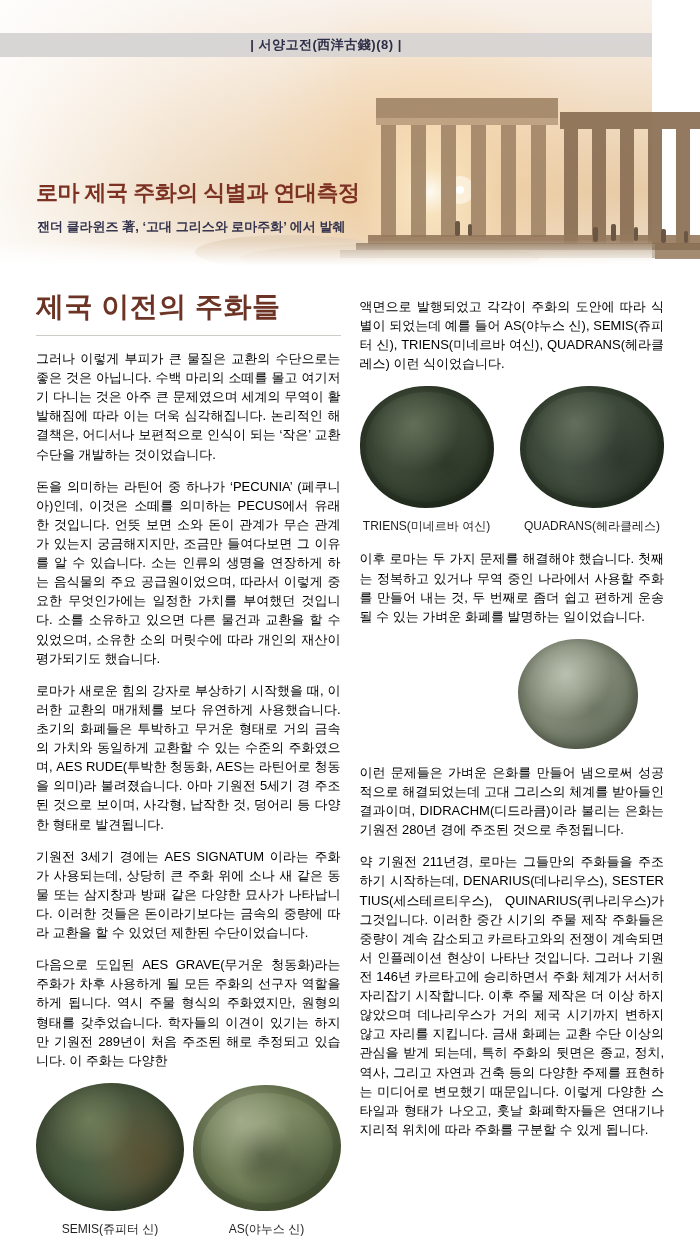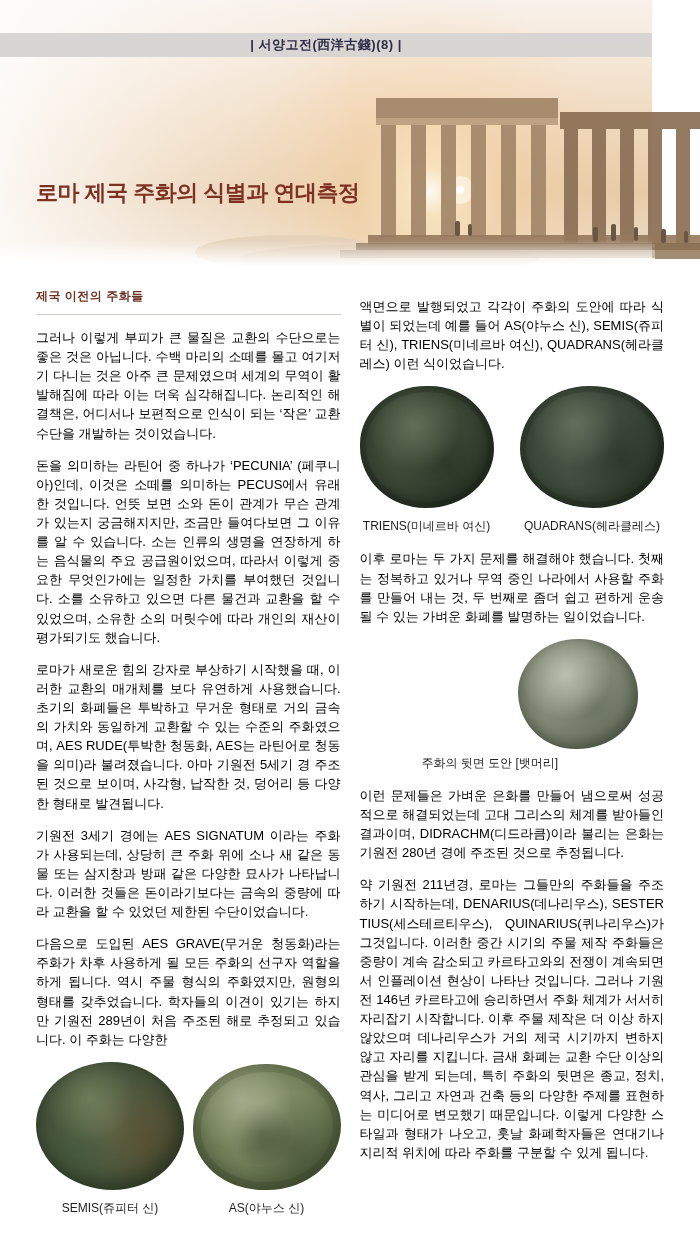--- a/index.html
+++ b/index.html
@@ -55,21 +55,21 @@
   
   .content{
     display:flex;gap:19px;
     padding:22px 36px 0 36px;
   }
   .col{width:305px;}
   .col-right{padding-top:9px;}
 
   h2.section-heading{
     margin:0 0 13px 0;
-    font-size:12px;font-weight:bold;color:#6d3425;
+    font-size:28px;font-weight:bold;color:#6d3425;
     letter-spacing:0.5px;
     padding-bottom:9px;
     border-bottom:1px solid #cfcbc7;
   }
   .col p{
     margin:0 0 13px 0;
     font-size:13px;line-height:1.47;color:#000000;
     text-align:justify;word-break:break-all;
   }
 
@@ -178,20 +178,21 @@
         <rect x="684" y="231" width="4" height="12" rx="2"></rect>
       </g>
     </svg>
 
     <div class="series-band">
       <span>| 서양고전(西洋古錢)(8) |</span>
     </div>
 
     <div class="title-block">
       <h1>로마 제국 주화의 식별과 연대측정</h1>
+      <p class="subtitle">잰더 클라윈즈 著, ‘고대 그리스와 로마주화’ 에서 발췌</p>
     </div>
   </div>
 
   <div class="content">
 
     <div class="col col-left">
       <h2 class="section-heading">제국 이전의 주화들</h2>
       <p>그러나 이렇게 부피가 큰 물질은 교환의 수단으로는 좋은 것은 아닙니다. 수백 마리의 소떼를 몰고 여기저기 다니는 것은 아주 큰 문제였으며 세계의 무역이 활발해짐에 따라 이는 더욱 심각해집니다. 논리적인 해결책은, 어디서나 보편적으로 인식이 되는 ‘작은’ 교환수단을 개발하는 것이었습니다.</p>
       <p>돈을 의미하는 라틴어 중 하나가 ‘PECUNIA’ (페쿠니아)인데, 이것은 소떼를 의미하는 PECUS에서 유래한 것입니다. 언뜻 보면 소와 돈이 관계가 무슨 관계가 있는지 궁금해지지만, 조금만 들여다보면 그 이유를 알 수 있습니다. 소는 인류의 생명을 연장하게 하는 음식물의 주요 공급원이었으며, 따라서 이렇게 중요한 무엇인가에는 일정한 가치를 부여했던 것입니다. 소를 소유하고 있으면 다른 물건과 교환을 할 수 있었으며, 소유한 소의 머릿수에 따라 개인의 재산이 평가되기도 했습니다.</p>
       <p>로마가 새로운 힘의 강자로 부상하기 시작했을 때, 이러한 교환의 매개체를 보다 유연하게 사용했습니다. 초기의 화폐들은 투박하고 무거운 형태로 거의 금속의 가치와 동일하게 교환할 수 있는 수준의 주화였으며, AES RUDE(투박한 청동화, AES는 라틴어로 청동을 의미)라 불려졌습니다. 아마 기원전 5세기 경 주조된 것으로 보이며, 사각형, 납작한 것, 덩어리 등 다양한 형태로 발견됩니다.</p>
@@ -221,21 +222,20 @@
         <figure>
           <div class="coin coin-quadrans"></div>
           <figcaption>QUADRANS(헤라클레스)</figcaption>
         </figure>
       </div>
 
       <p>이후 로마는 두 가지 문제를 해결해야 했습니다. 첫째는 정복하고 있거나 무역 중인 나라에서 사용할 주화를 만들어 내는 것, 두 번째로 좀더 쉽고 편하게 운송될 수 있는 가벼운 화폐를 발명하는 일이었습니다.</p>
 
       <figure class="figure-prow" style="margin:4px 0 14px 0;">
         <div class="coin coin-prow"></div>
-        <figcaption>주화의 뒷면 도안 [뱃머리]</figcaption>
       </figure>
 
       <p>이런 문제들은 가벼운 은화를 만들어 냄으로써 성공적으로 해결되었는데 고대 그리스의 체계를 받아들인 결과이며, DIDRACHM(디드라큼)이라 불리는 은화는 기원전 280년 경에 주조된 것으로 추정됩니다.</p>
       <p>약 기원전 211년경, 로마는 그들만의 주화들을 주조하기 시작하는데, DENARIUS(데나리우스), SESTERTIUS(세스테르티우스), QUINARIUS(퀴나리우스)가 그것입니다. 이러한 중간 시기의 주물 제작 주화들은 중량이 계속 감소되고 카르타고와의 전쟁이 계속되면서 인플레이션 현상이 나타난 것입니다. 그러나 기원전 146년 카르타고에 승리하면서 주화 체계가 서서히 자리잡기 시작합니다. 이후 주물 제작은 더 이상 하지 않았으며 데나리우스가 거의 제국 시기까지 변하지 않고 자리를 지킵니다. 금새 화폐는 교환 수단 이상의 관심을 받게 되는데, 특히 주화의 뒷면은 종교, 정치, 역사, 그리고 자연과 건축 등의 다양한 주제를 표현하는 미디어로 변모했기 때문입니다. 이렇게 다양한 스타일과 형태가 나오고, 훗날 화폐학자들은 연대기나 지리적 위치에 따라 주화를 구분할 수 있게 됩니다.</p>
     </div>
 
   </div>
 </div>
 
 </body></html>

